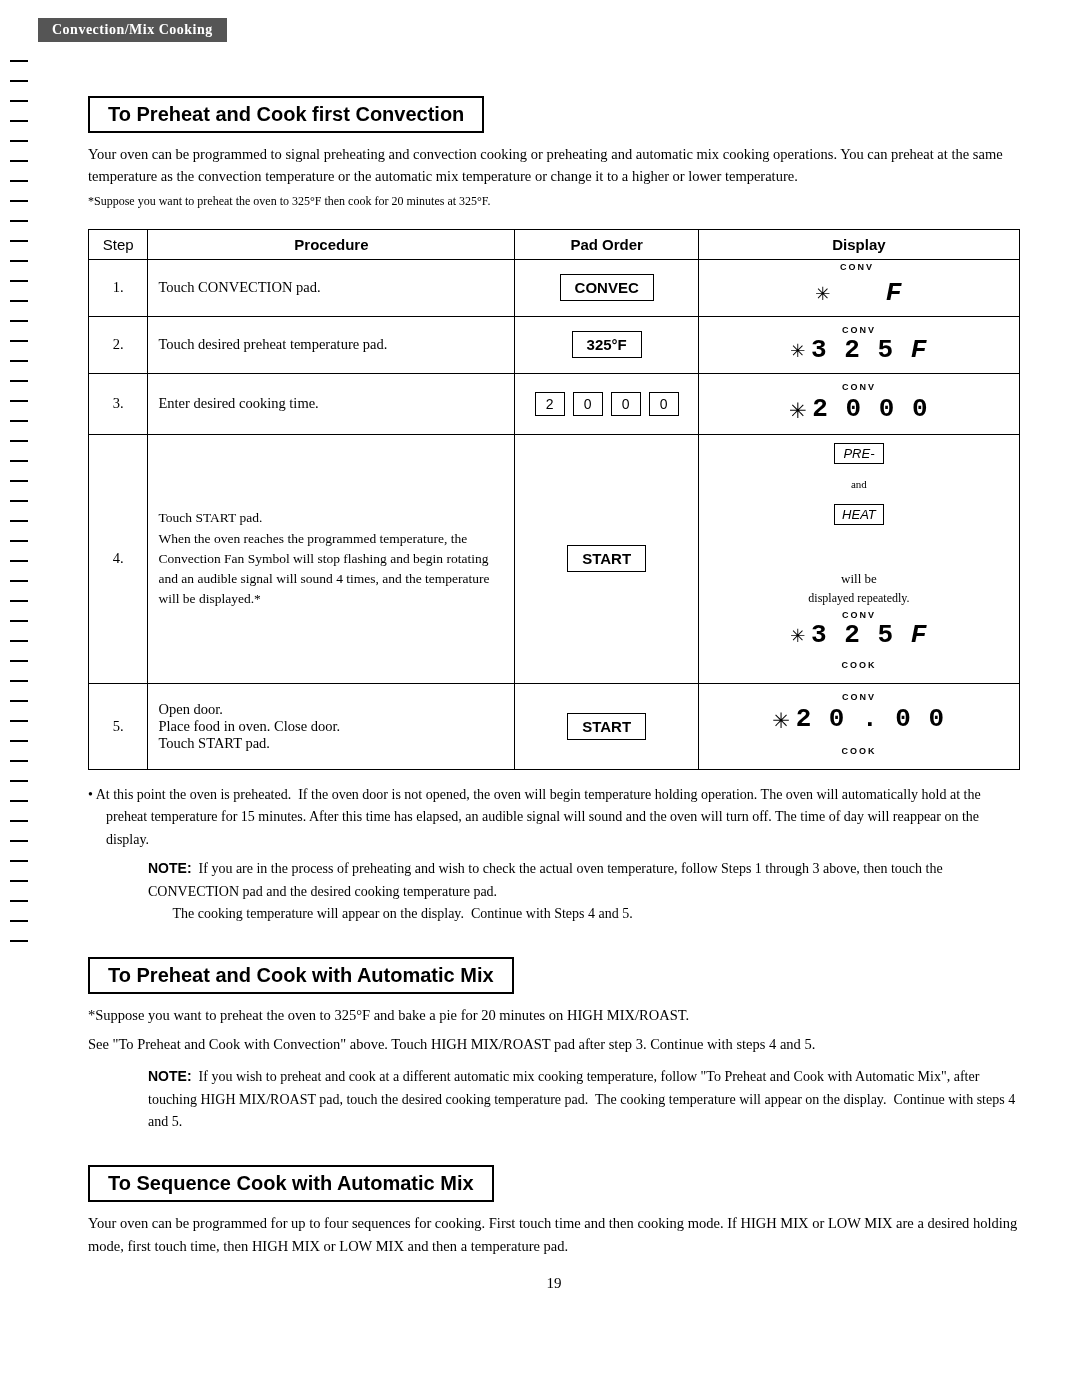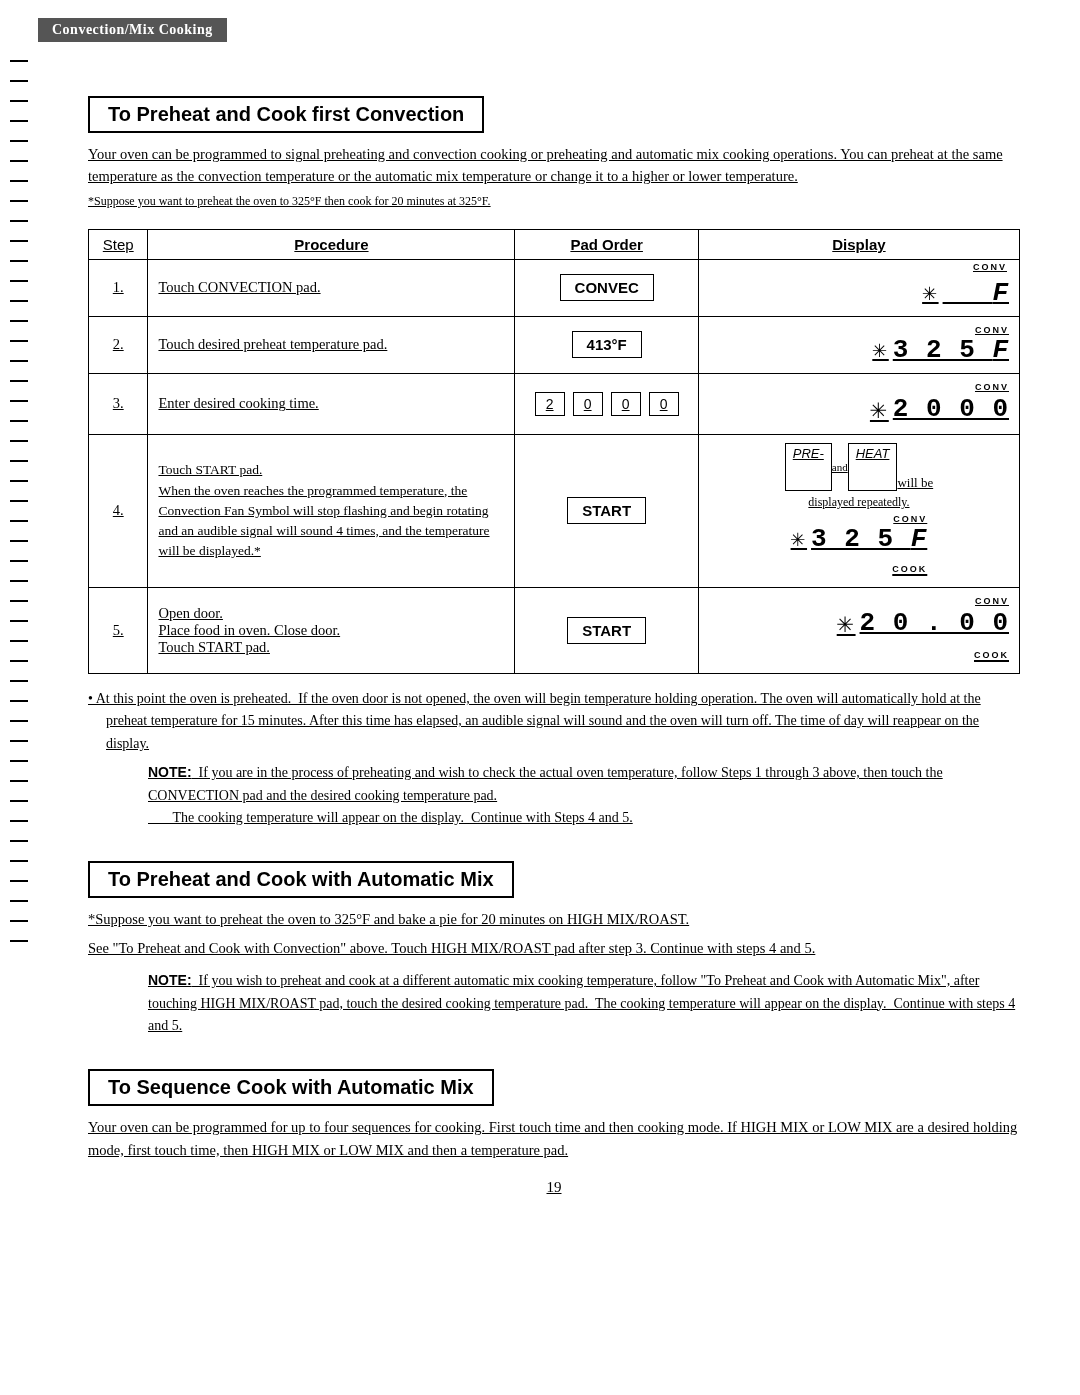--- a/index.html
+++ b/index.html
@@ -10,21 +10,20 @@
       color: #000;
       width: 1080px;
       min-height: 1395px;
       padding: 0;
     }
     .page {
       width: 1080px;
       min-height: 1395px;
       padding: 30px 60px 56px 60px;
       position: relative;
-      text-decoration: underline;
     }
     
     .sidebar-decoration {
       position: absolute;
       left: 0;
       top: 0;
       width: 38px;
       height: 100%;
       display: flex;
       flex-direction: column;
@@ -134,40 +133,41 @@
       text-align: center;
     }
     
     .display-box {
       font-family: 'Courier New', monospace;
       font-size: 22px;
       font-weight: bold;
       letter-spacing: 2px;
       display: flex;
       flex-direction: column;
-      align-items: flex-end;
+      align-items: center;
       justify-content: center;
     }
     .display-line {
       display: flex;
       align-items: center;
       gap: 4px;
     }
     .fan-symbol {
       font-size: 24px;
     }
     .display-row-wrapper {
       display: flex;
       flex-direction: column;
       align-items: center;
     }
     .pre-heat-boxes {
       display: flex;
-      gap: 0;
+      gap: 14px;
       margin-bottom: 4px;
+      flex-direction: column;
     }
     .pre-box {
       border: 1.5px solid #000;
       padding: 2px 7px;
       font-size: 13px;
       font-style: italic;
       font-family: Arial, sans-serif;
     }
     
     .notes-section {
@@ -298,21 +298,21 @@
                   <span class="seg">&nbsp;&nbsp;&nbsp;<i>F</i></span>
                 </div>
               </div>
             </td>
           </tr>
 
           <tr>
             <td class="step-num">2.</td>
             <td class="procedure-col">Touch desired preheat temperature pad.</td>
             <td class="padorder-col">
-              <div class="pad-btn">413°F</div>
+              <div class="pad-btn">325°F</div>
             </td>
             <td class="display-col">
               <div class="display-box">
                 <div class="display-line">
                   <span style="font-size:9px;font-family:Arial;font-weight:bold;align-self:flex-start;">CONV</span>
                 </div>
                 <div class="display-line">
                   <span class="fan-symbol">✳</span>
                   <span class="seg"> 3 2 5 <i>F</i></span>
                 </div>

